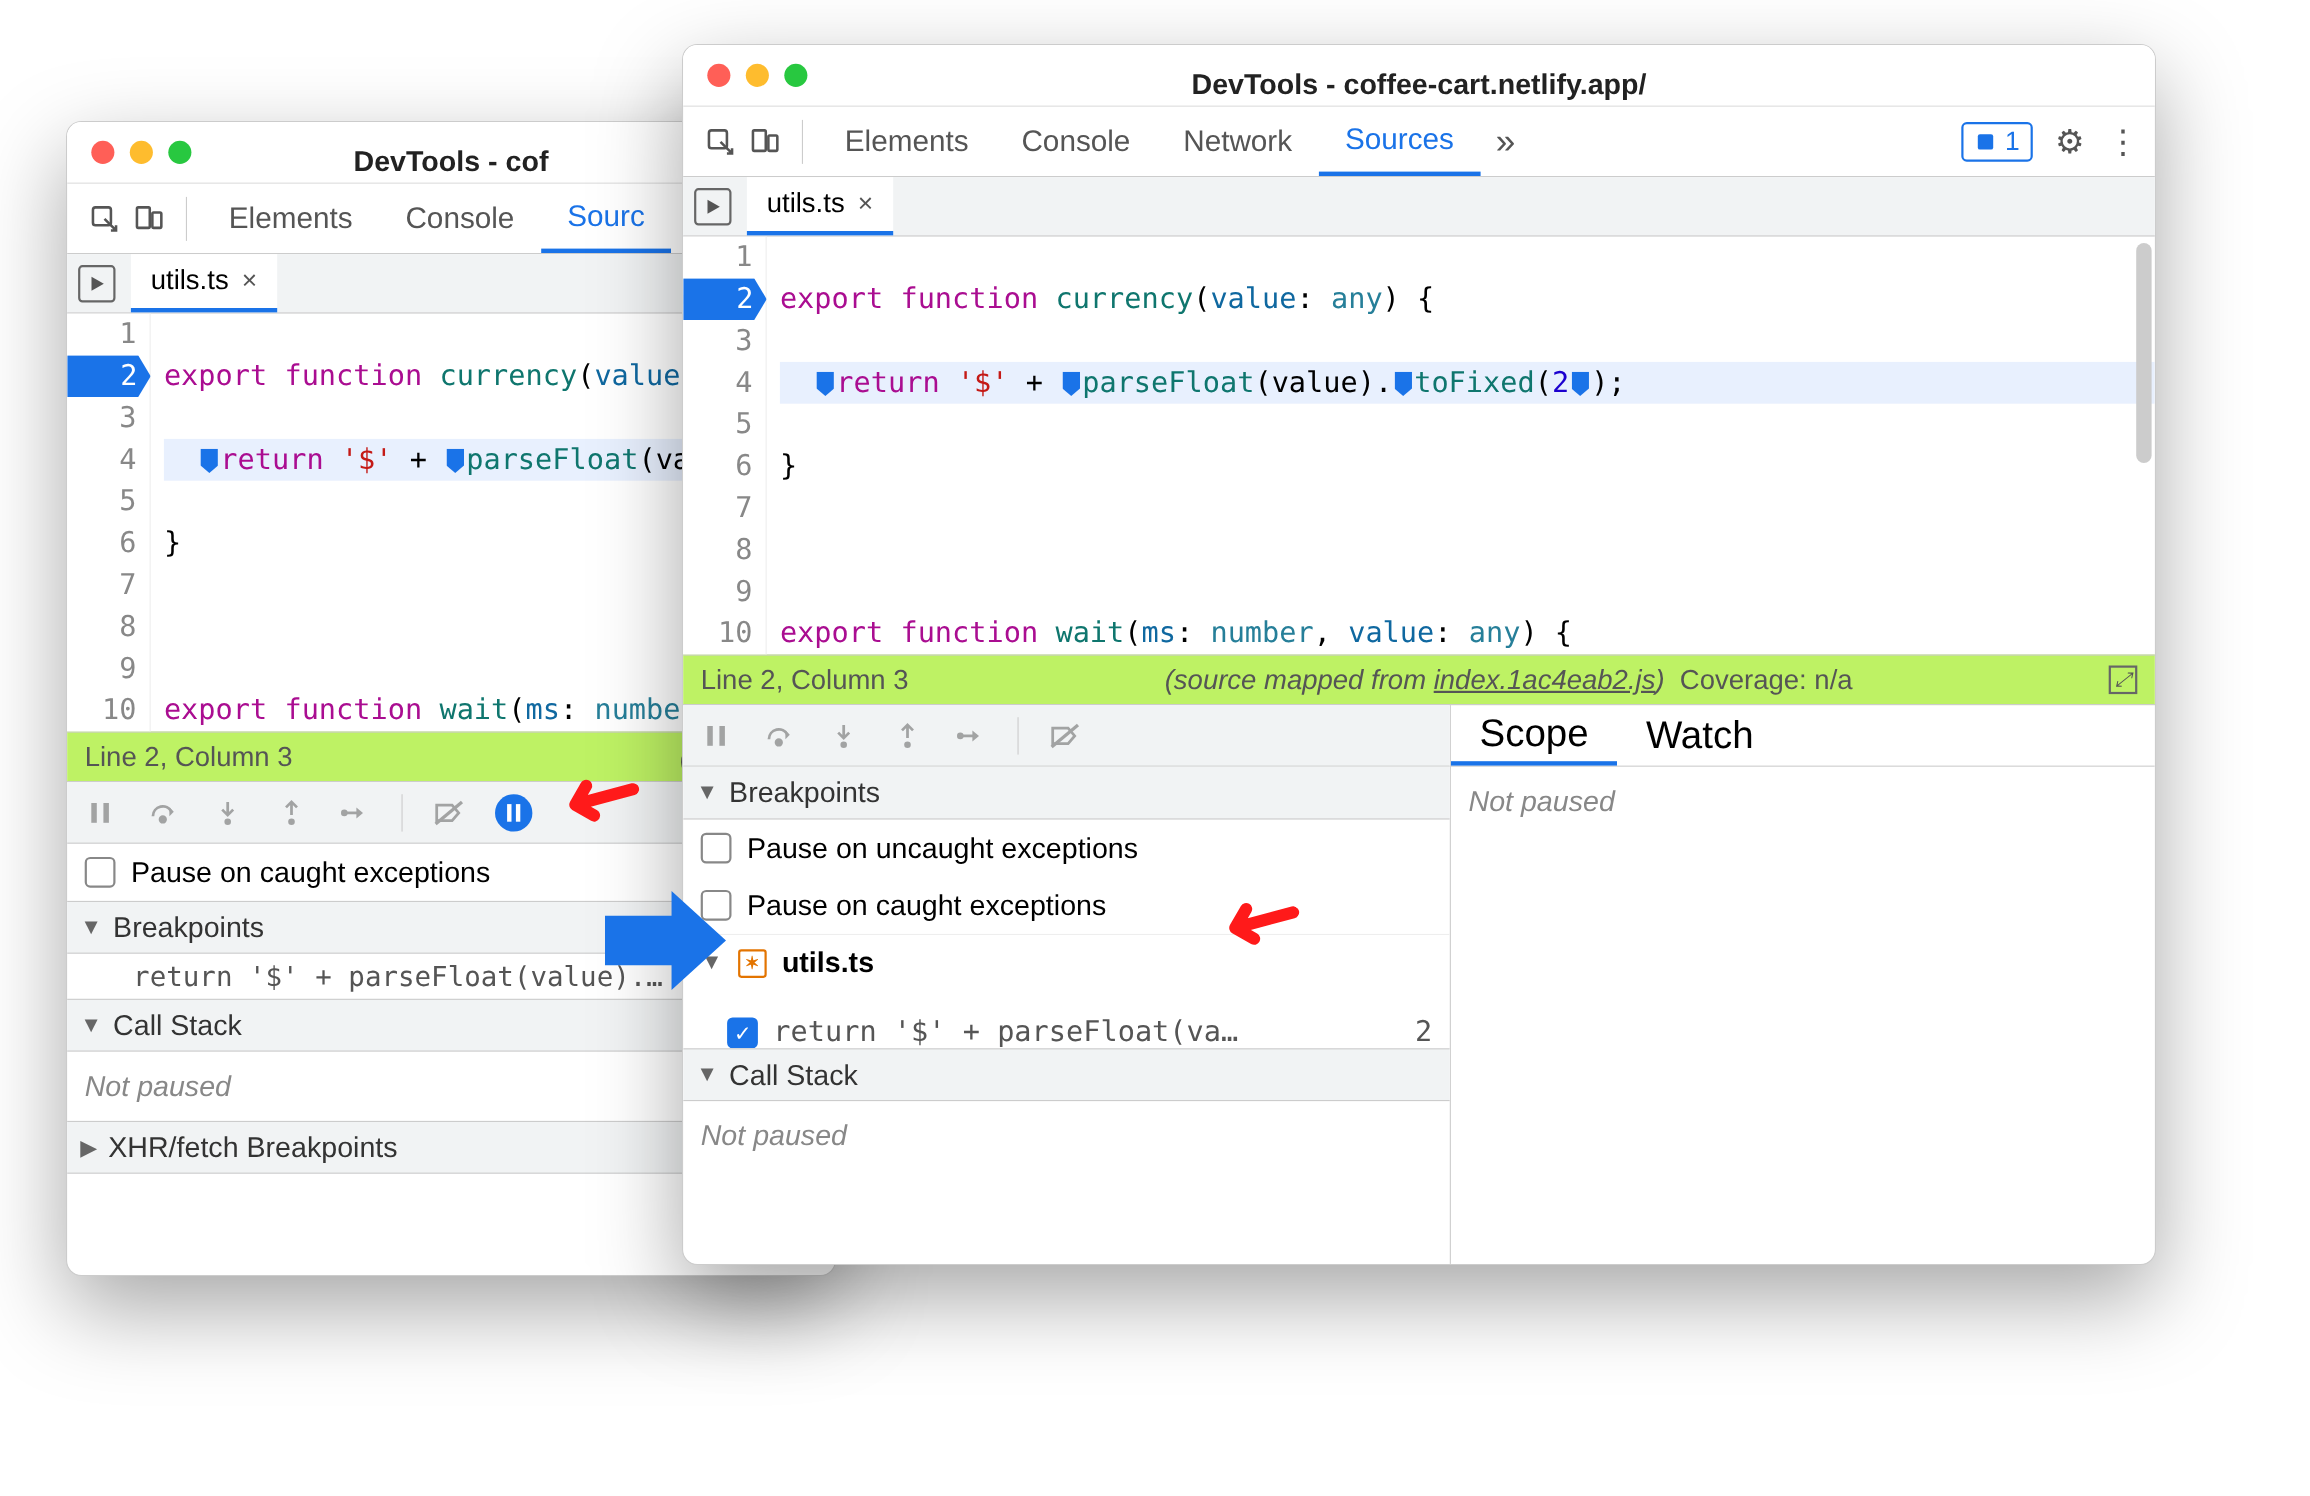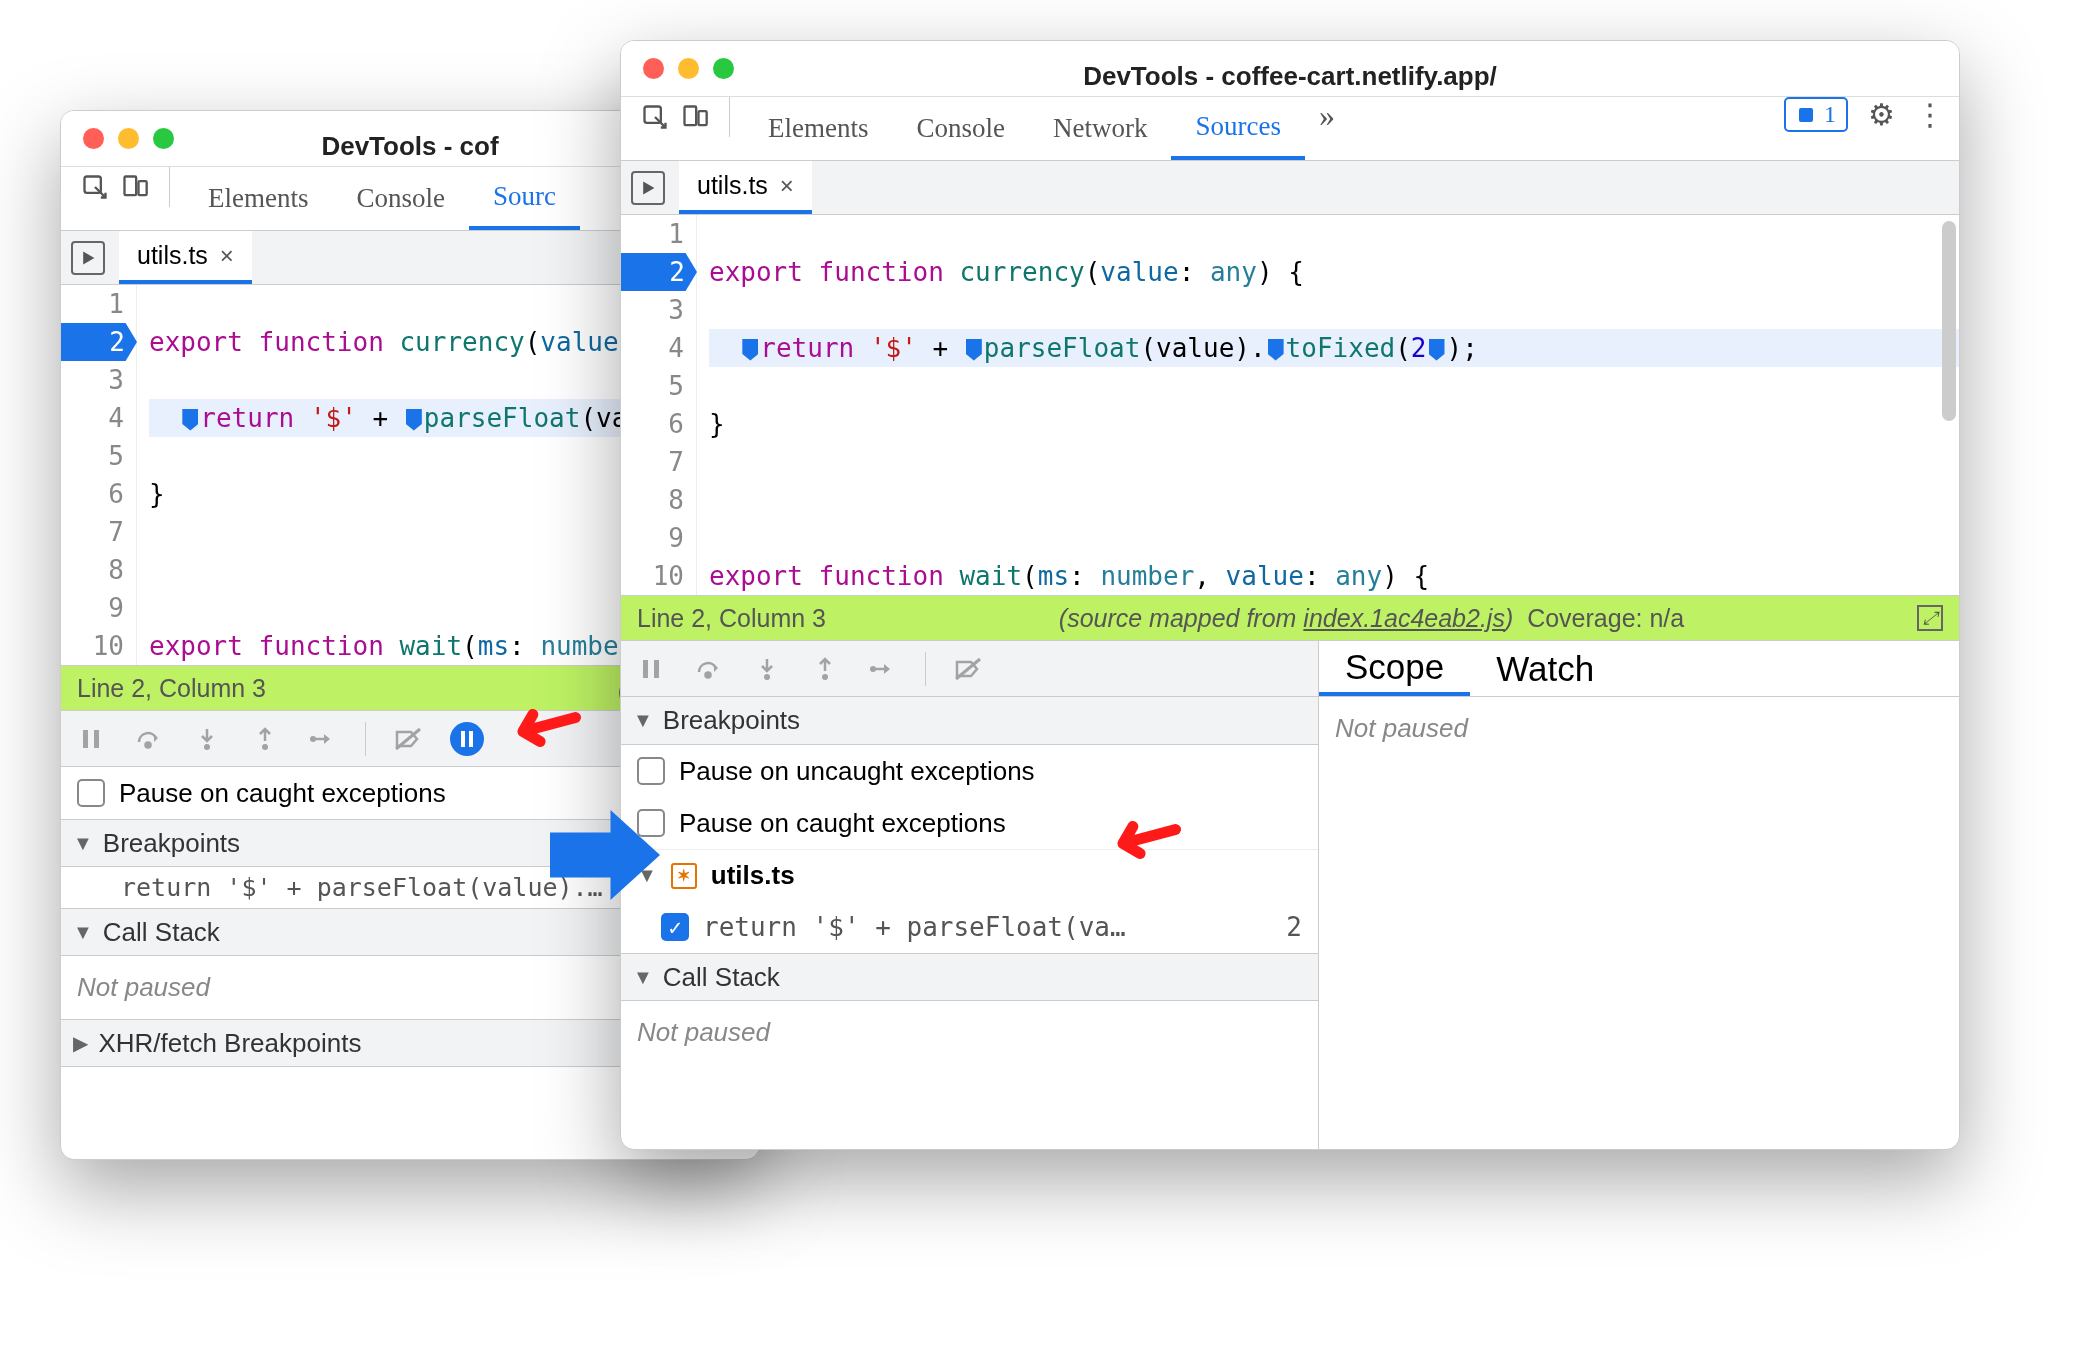--- a/index.html
+++ b/index.html
@@ -28,21 +28,21 @@
     align-items: center;
     background: #fff;
     border-bottom: 1px solid #ddd;
     position: relative;
   }
   .traffic { display: flex; gap: 14px; padding-left: 22px; }
   .dot { width: 21px; height: 21px; border-radius: 50%; }
   .dot.red { background:#ff5f57; } .dot.yellow { background:#febc2e; } .dot.green { background:#28c840; }
   .win-title { position:absolute; left:0; right:0; text-align:center; font-size:26px; font-weight:600; color:#222; pointer-events:none;margin-top:16px; }
   
-  .tabbar { height: 64px; display:flex; align-items:flex-start; border-bottom:1px solid #ccc; padding:0 14px; font-size:27px; color:#555;font-family:Liberation Serif, serif; }
+  .tabbar { height: 64px; display:flex; align-items:center; border-bottom:1px solid #ccc; padding:0 14px; font-size:27px; color:#555; }
   .tabbar .iconbtn { width:40px; height:40px; display:flex; align-items:center; justify-content:center; }
   .tabbar .divider { width:1px; height:40px; background:#ccc; margin:0 14px; }
   .tab { padding: 0 24px; height:100%; display:flex; align-items:center; cursor:pointer; }
   .tab.active { color:#1a73e8; border-bottom:4px solid #1a73e8; font-weight:500; }
   .tab-more { padding:0 14px; font-size:32px; color:#555;}
   .right-tools { margin-left:auto; display:flex; align-items:center; gap:20px; }
   .issue-badge { border:2px solid #1a73e8; border-radius:5px; padding:2px 10px; display:flex; align-items:center; gap:8px; color:#1a73e8; font-size:24px; }
   .gear, .kebab { font-size:30px; color:#555; }
   
   .filetab-row { height:54px; display:flex; align-items:center; background:#f1f3f4; border-bottom:1px solid #ccc; padding-left:10px; font-size:25px; }
@@ -385,21 +385,21 @@
       </div>
       <div class="check-row">
         <div class="checkbox"></div>
         <span>Pause on caught exceptions</span>
       </div>
       <div class="check-row" style="border-top:1px solid #eee;">
         <span class="tri" style="margin:0;">▼</span>
         <div class="js-icon">✶</div>
         <span style="font-weight:600">utils.ts</span>
       </div>
-      <div class="check-row" style="font-family:Menlo,monospace;color:#555;padding-left:40px;">
+      <div class="check-row" style="font-family:Menlo,monospace;color:#555;padding-left:40px;align-items:flex-end;">
         <div class="checkbox checked"></div>
         <span style="flex:1;">return '$' + parseFloat(va…</span>
         <span>2</span>
       </div>
       <div class="section-hdr">
           <span class="tri">▼</span>
           <span>Call Stack</span>
         </div>
       <div class="not-paused">Not paused</div>
     </div>

